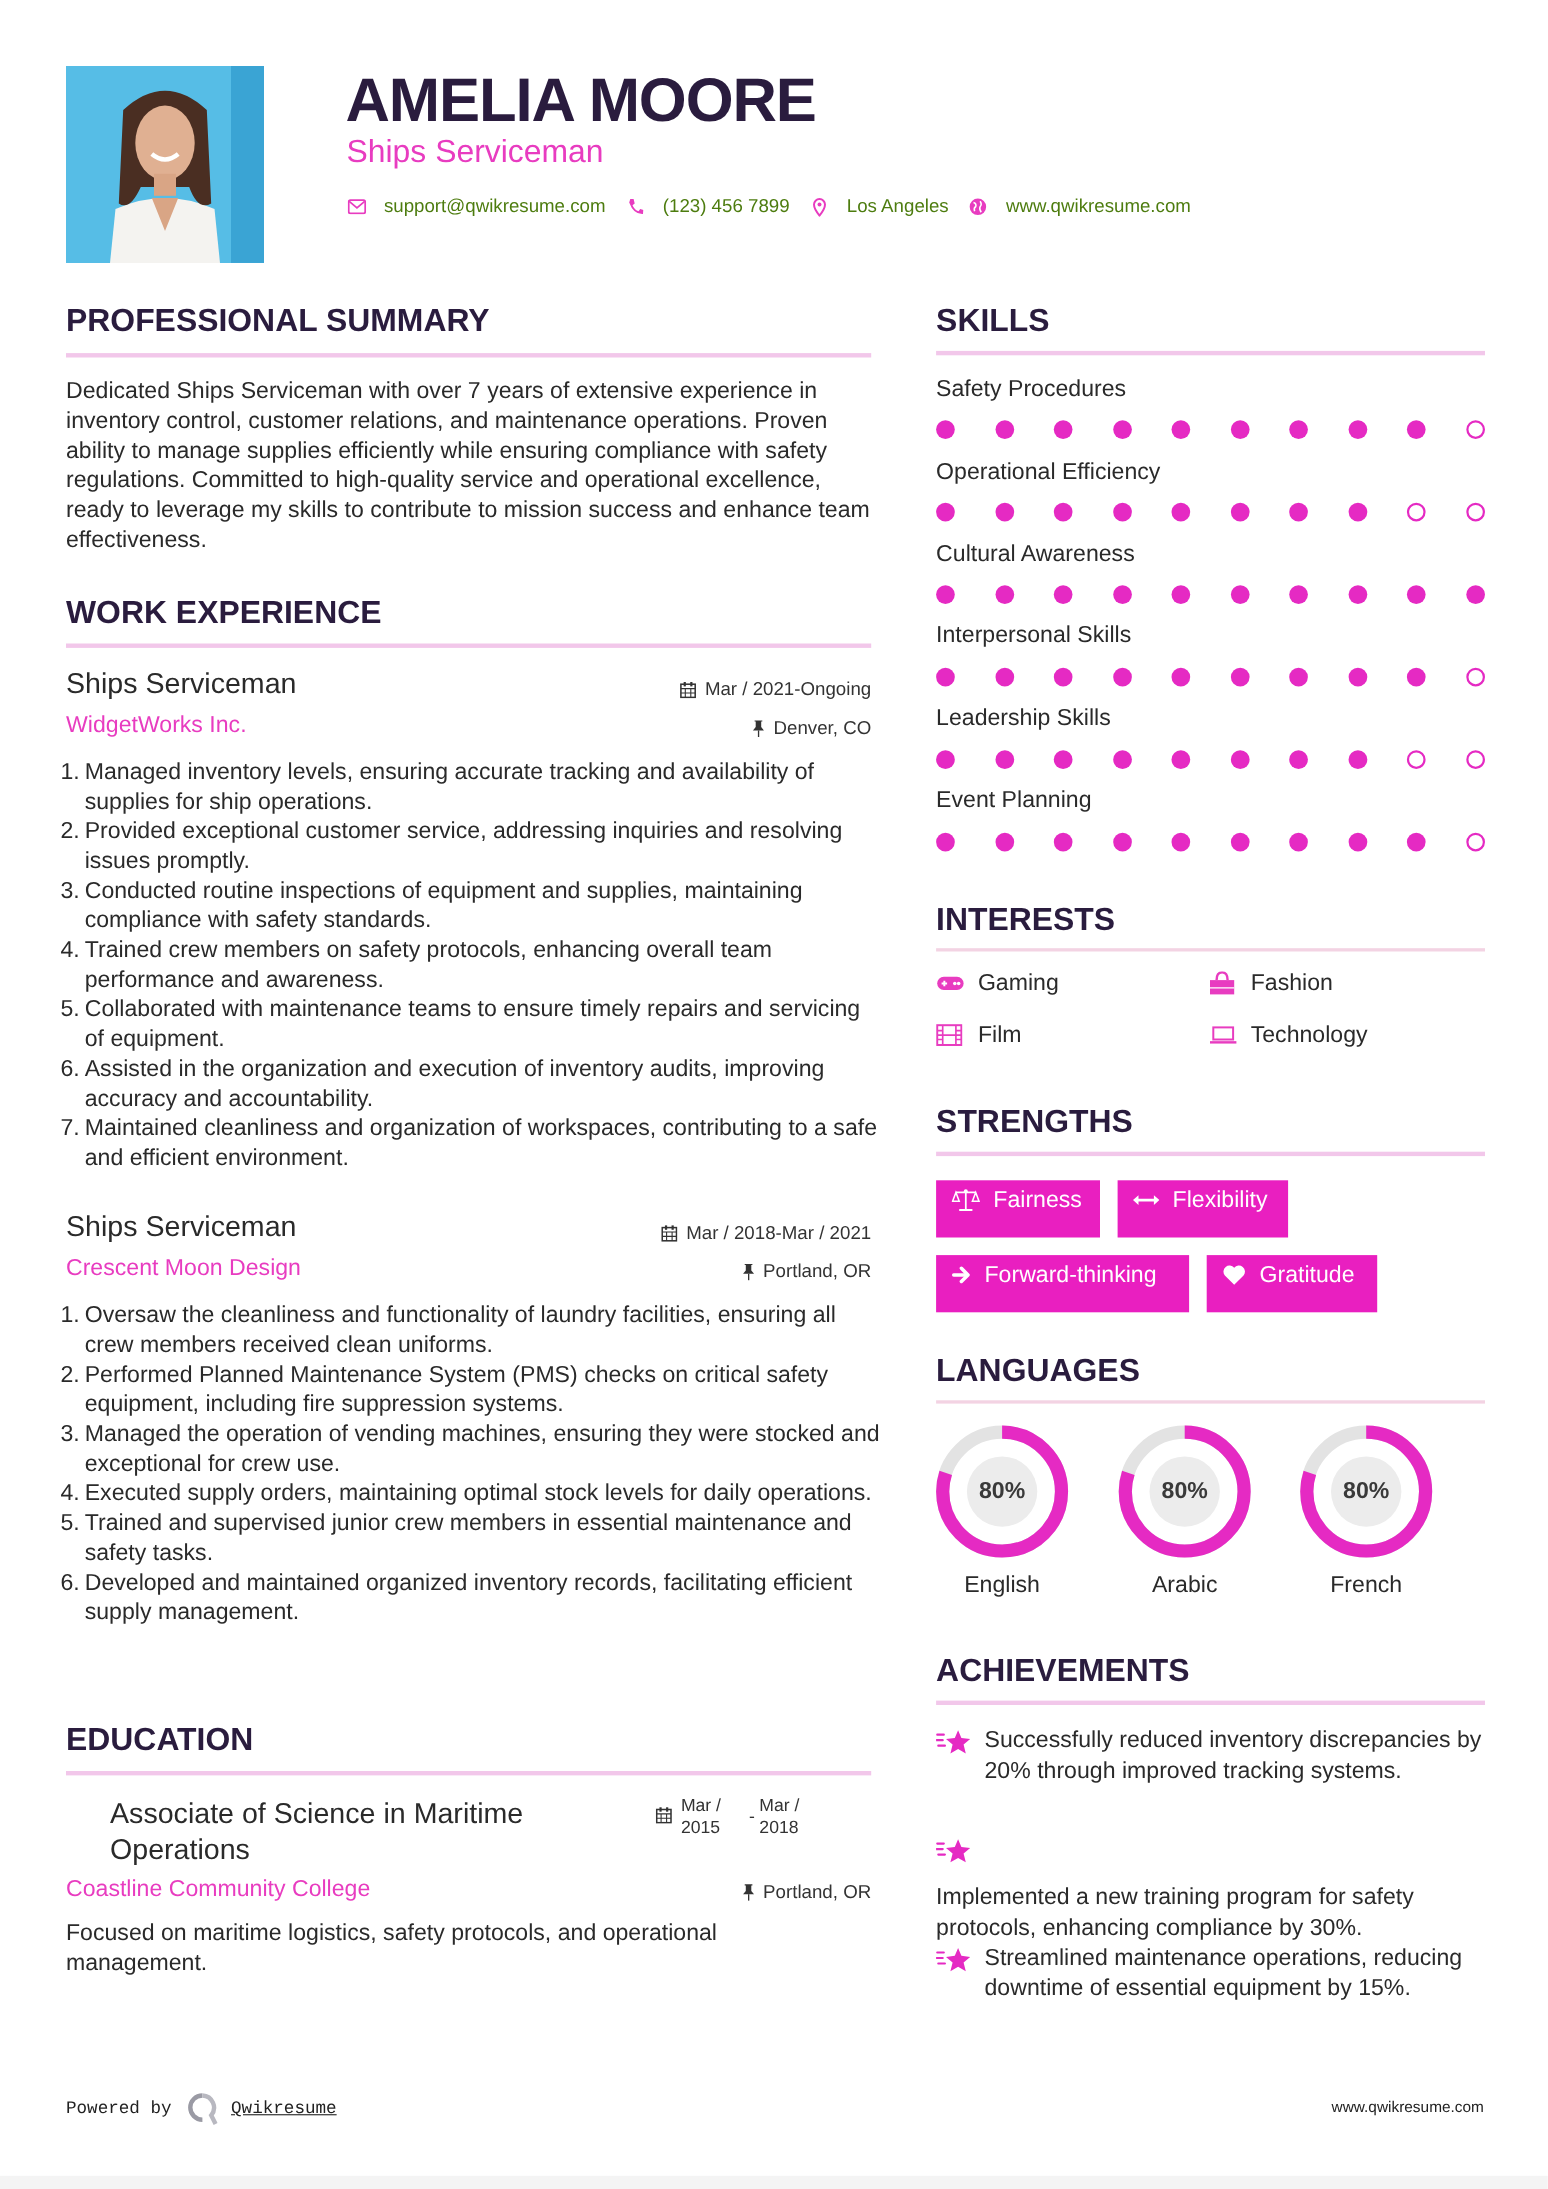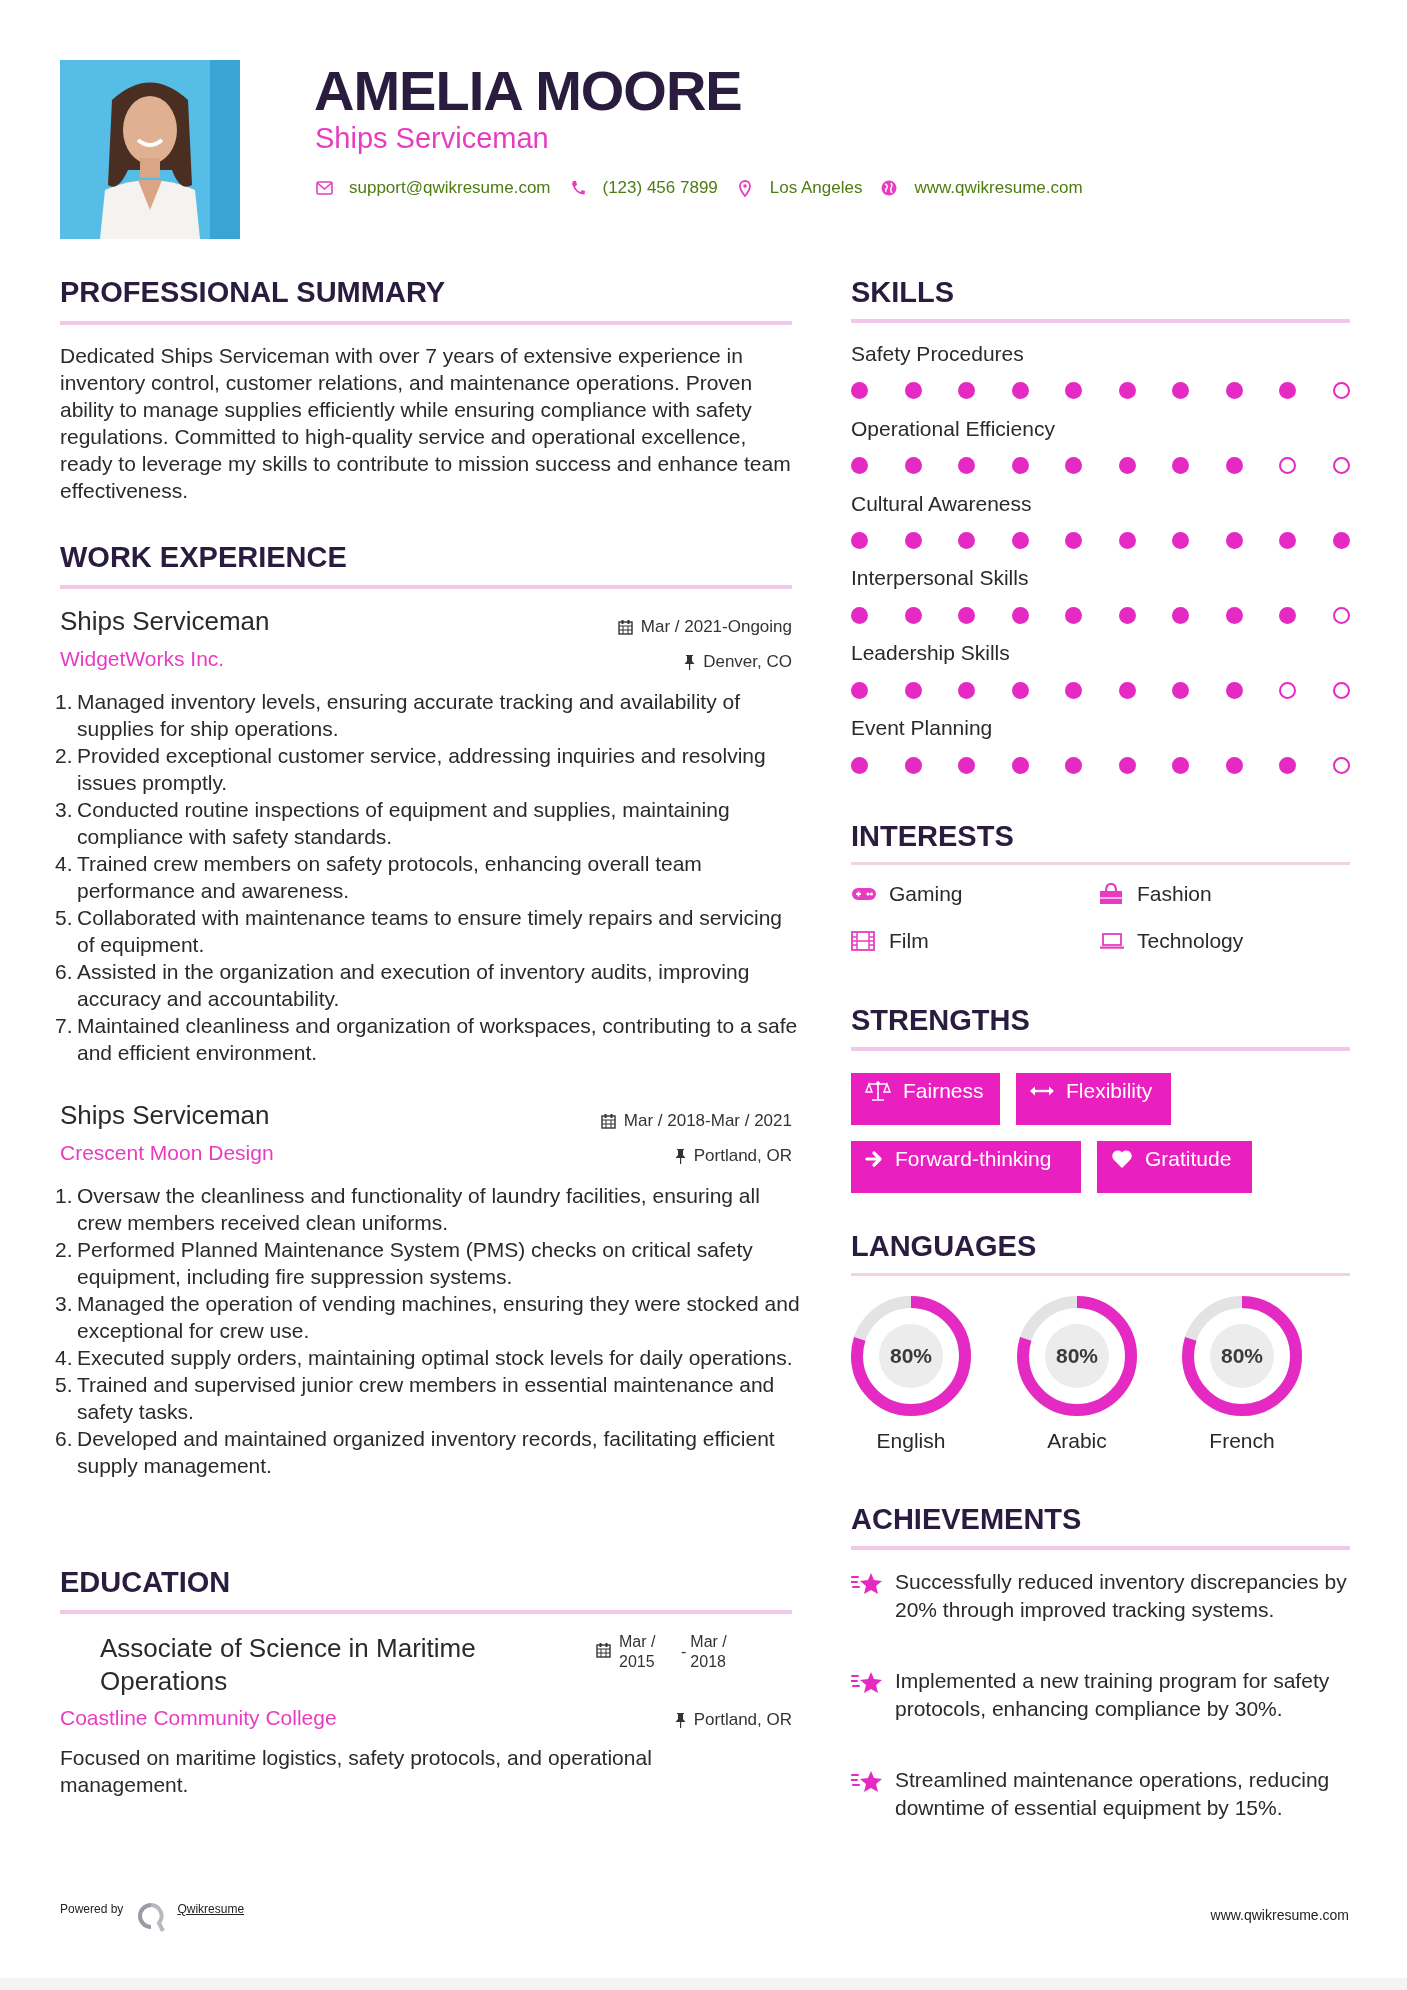--- a/index.html
+++ b/index.html
@@ -55,21 +55,21 @@
   .lang .lname { margin-top: 12px; font-size: 21px; color: #2a2a2a; }
 
   
   .ach { position: absolute; left: 851px; width: 499px; display: flex; }
   .ach .ic { width: 44px; flex: 0 0 44px; padding-top: 2px; }
   .ach .txt { flex: 1; font-size: 21px; line-height: 28px; color: #2a2a2a; }
 
   
   .edu-dates { position: absolute; left: 596px; top: 1632px; display: flex; font-size: 16px; color: #333; line-height: 20px; }
 
-  .footer-left { position: absolute; left: 60px; top: 1902px; display: flex; font-size: 12px; color: #222; }
+  .footer-left { position: absolute; left: 60px; top: 1902px; display: flex; align-items: center; font-size: 16px; color: #222; font-family: Liberation Mono, monospace; }
   .footer-left .qlogo { margin: 0 12px 0 14px; display: inline-flex; }
   .footer-left .qlink { text-decoration: underline; color: #222; }
   .footer-right { position: absolute; right: 58px; top: 1907px; font-size: 14px; color: #222; }
   .bottom-band { position: absolute; left: 0; top: 1978px; width: 1407px; height: 12px; background: #f4f4f4; }
 </style>
 </head>
 <body>
 
 <div class="page">
 
@@ -461,21 +461,21 @@
   <div class="sec-h" style="left:851px; top:1503px;">ACHIEVEMENTS</div>
   <div class="sec-line" style="left:851px; top:1546px; width:499px;"></div>
 
   <div class="ach" style="top:1568px;">
     <span class="ic"><svg width="34" height="28" viewBox="0 0 34 28">
           <path d="M20 3 L23 10 L31 11 L25 16 L27 24 L20 20 L13 24 L15 16 L9 11 L17 10 Z" fill="#e52ac3"></path>
           <path d="M1 7 H7 M0 12 H6 M2 17 H8" stroke="#e52ac3" stroke-width="2" stroke-linecap="round"></path>
         </svg></span>
     <span class="txt">Successfully reduced inventory discrepancies by 20% through improved tracking systems.</span>
   </div>
-  <div class="ach" style="top:1667px;">
+  <div class="ach" style="top:1667px;flex-direction:column;">
     <span class="ic"><svg width="34" height="28" viewBox="0 0 34 28">
           <path d="M20 3 L23 10 L31 11 L25 16 L27 24 L20 20 L13 24 L15 16 L9 11 L17 10 Z" fill="#e52ac3"></path>
           <path d="M1 7 H7 M0 12 H6 M2 17 H8" stroke="#e52ac3" stroke-width="2" stroke-linecap="round"></path>
         </svg></span>
     <span class="txt">Implemented a new training program for safety protocols, enhancing compliance by 30%.</span>
   </div>
   <div class="ach" style="top:1766px;">
     <span class="ic"><svg width="34" height="28" viewBox="0 0 34 28">
           <path d="M20 3 L23 10 L31 11 L25 16 L27 24 L20 20 L13 24 L15 16 L9 11 L17 10 Z" fill="#e52ac3"></path>
           <path d="M1 7 H7 M0 12 H6 M2 17 H8" stroke="#e52ac3" stroke-width="2" stroke-linecap="round"></path>

